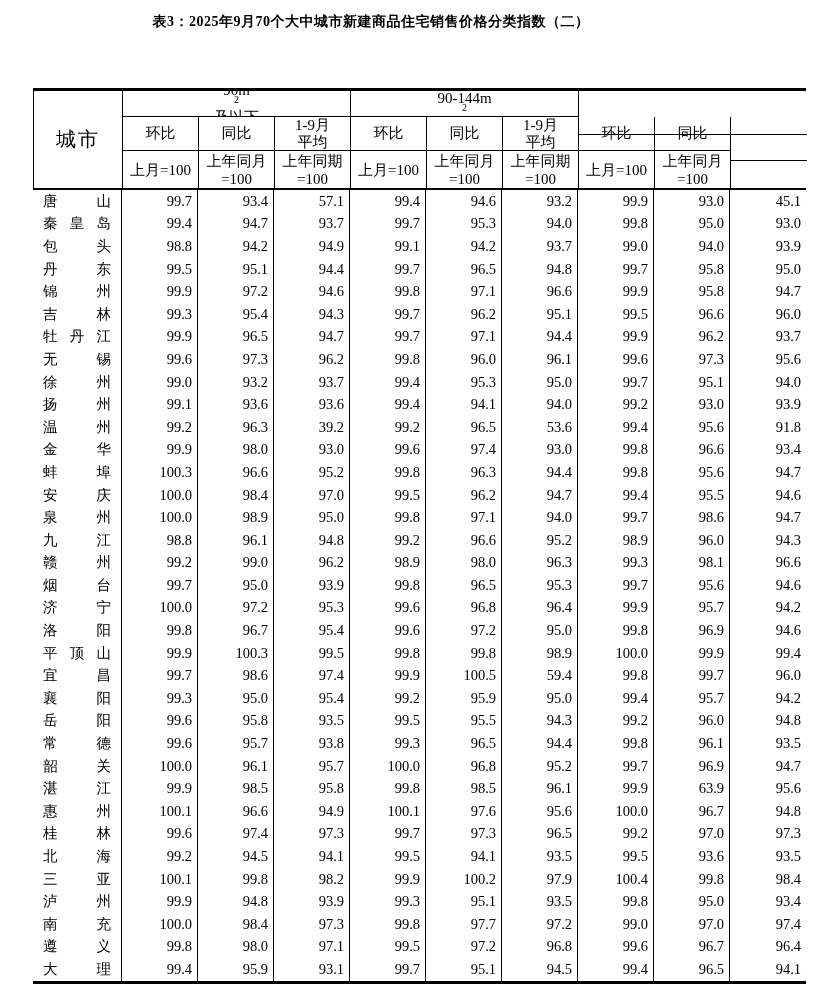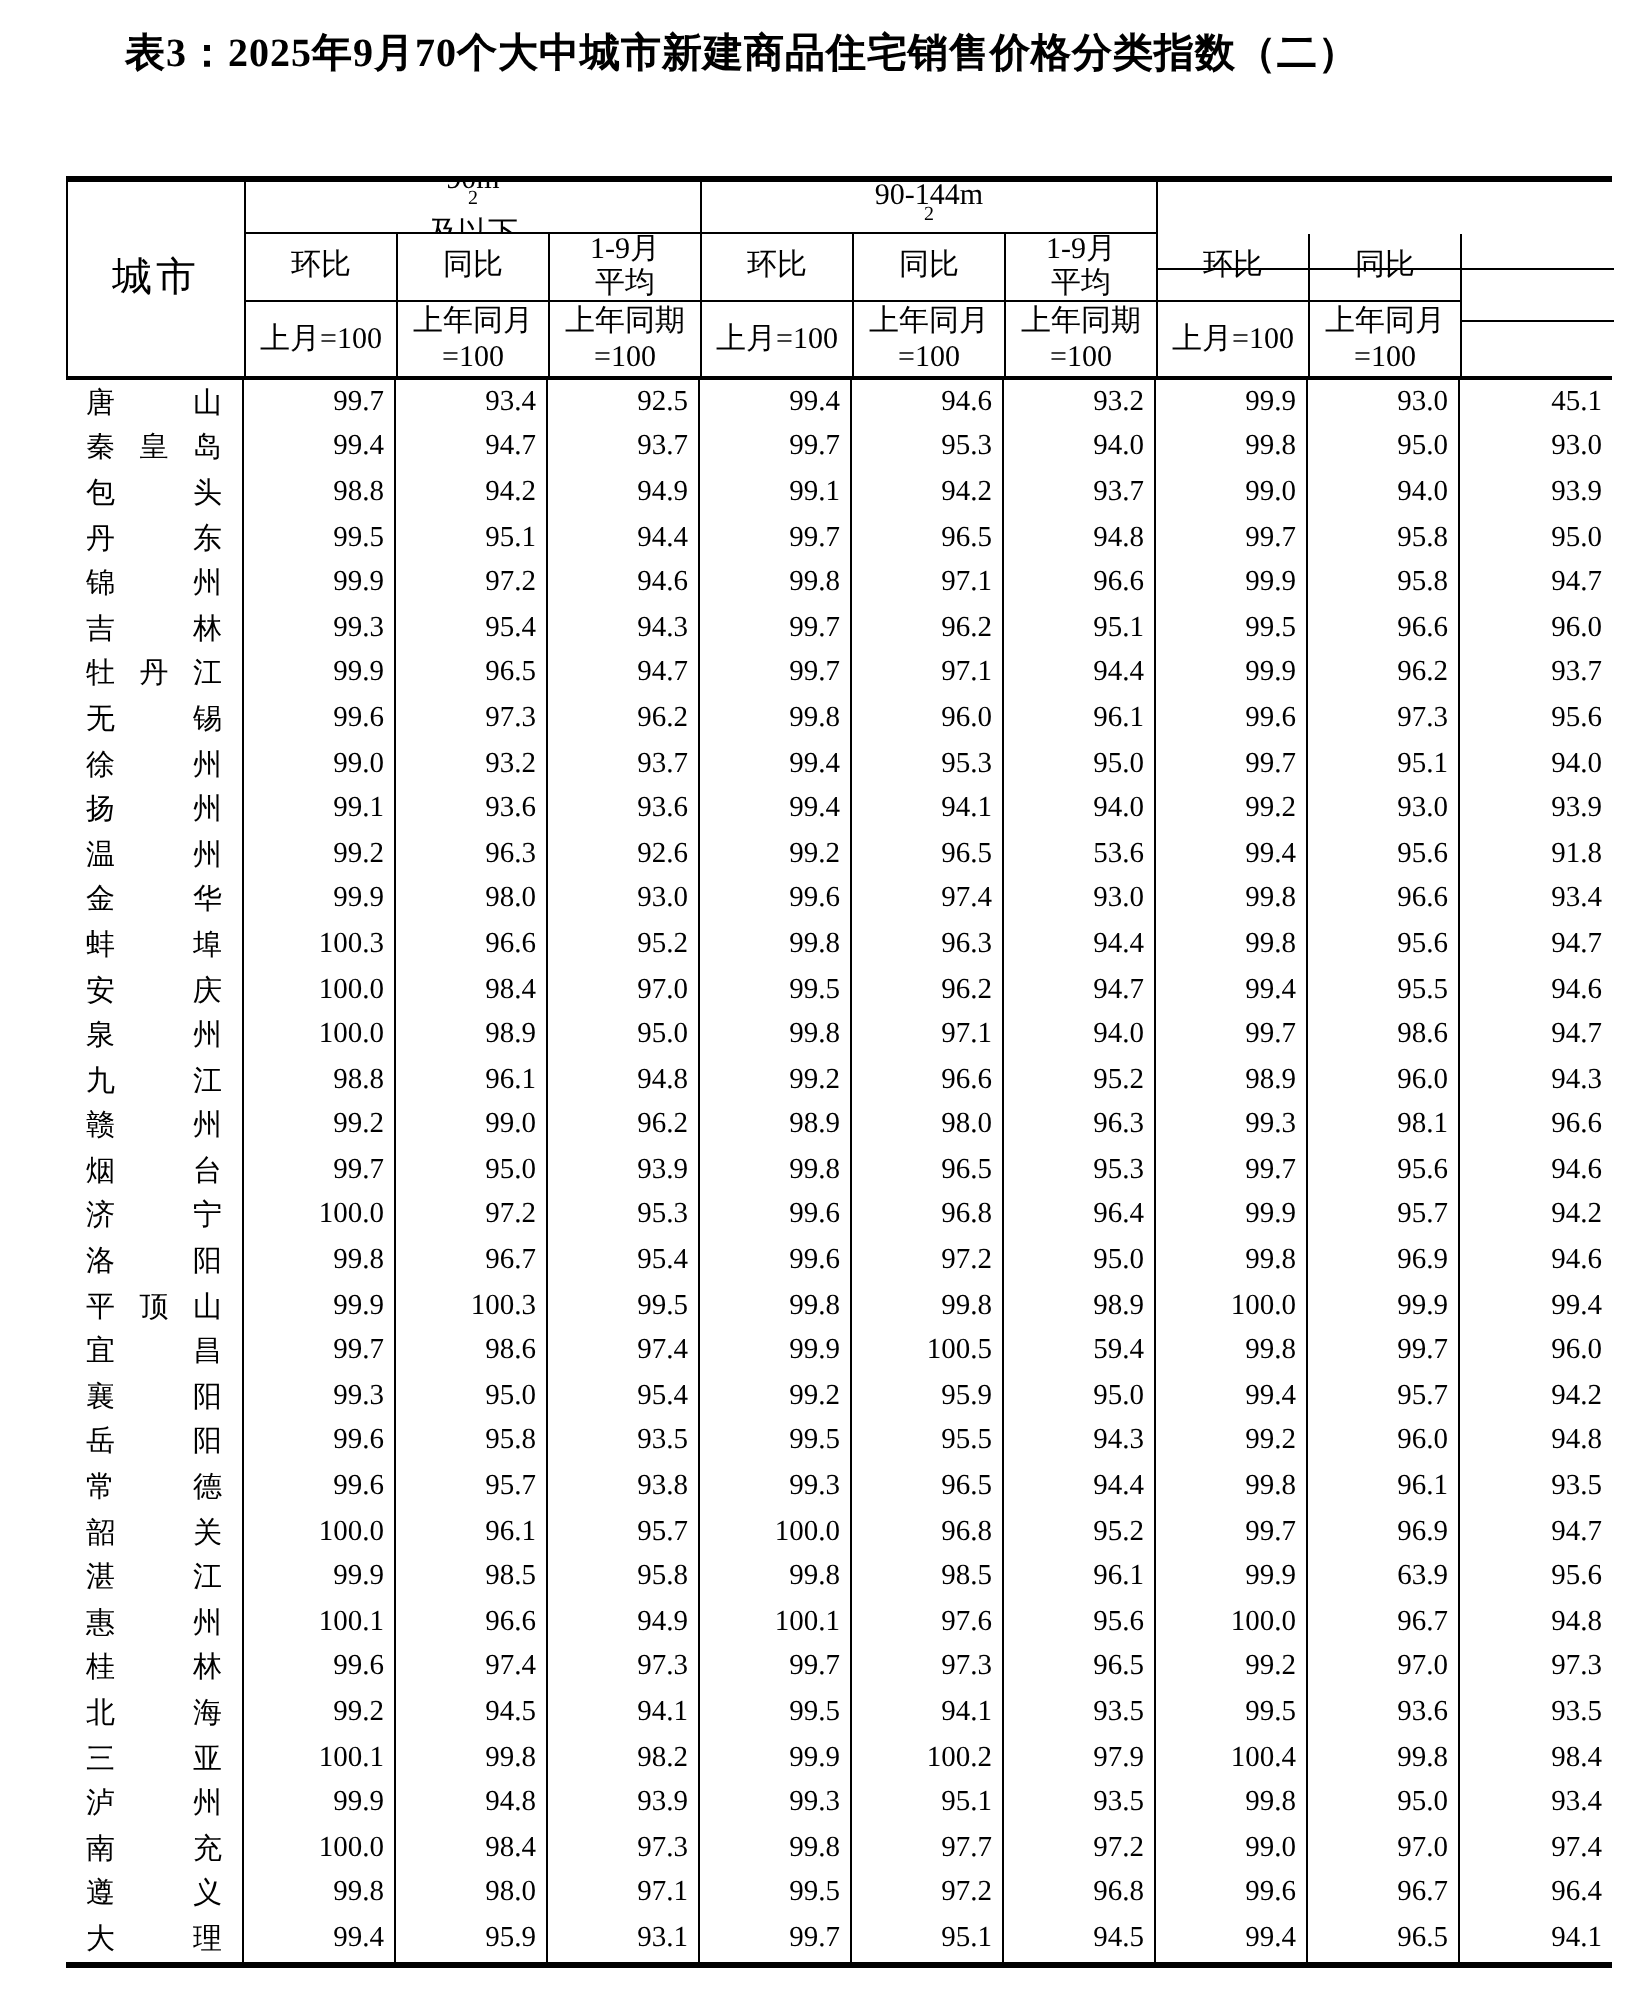--- a/index.html
+++ b/index.html
@@ -8,21 +8,21 @@
     font-family: "Liberation Serif", "DejaVu Serif", serif;
     color: #000;
     position: relative;
     overflow: hidden;
   }
   .page-title {
     position: absolute;
     top: 13px; left: 0;
     width: 742px;
     text-align: center;
-    font-size: 20px;
+    font-size: 14px;
     font-weight: bold;
     letter-spacing: 0.5px;
     white-space: nowrap;
   }
   .price-table {
     position: absolute;
     left: 33px; top: 88px;
     width: 773px;
   }
   
@@ -147,21 +147,21 @@
   </div>
 
   <div class="tbody" id="tbody">
       <div class="tr">
         <div class="td city">
           <span>唐</span>
           <span>山</span>
         </div>
         <div class="td num">99.7</div>
         <div class="td num">93.4</div>
-        <div class="td num">92.5</div>
+        <div class="td num">57.1</div>
         <div class="td num">99.4</div>
         <div class="td num">94.6</div>
         <div class="td num">93.2</div>
         <div class="td num">99.9</div>
         <div class="td num">93.0</div>
         <div class="td num">45.1</div>
       </div>
       <div class="tr">
         <div class="td city">
           <span>秦</span>
@@ -299,21 +299,21 @@
         <div class="td num">93.0</div>
         <div class="td num">93.9</div>
       </div>
       <div class="tr">
         <div class="td city">
           <span>温</span>
           <span>州</span>
         </div>
         <div class="td num">99.2</div>
         <div class="td num">96.3</div>
-        <div class="td num">92.6</div>
+        <div class="td num">39.2</div>
         <div class="td num">99.2</div>
         <div class="td num">96.5</div>
         <div class="td num">53.6</div>
         <div class="td num">99.4</div>
         <div class="td num">95.6</div>
         <div class="td num">91.8</div>
       </div>
       <div class="tr">
         <div class="td city">
           <span>金</span>

